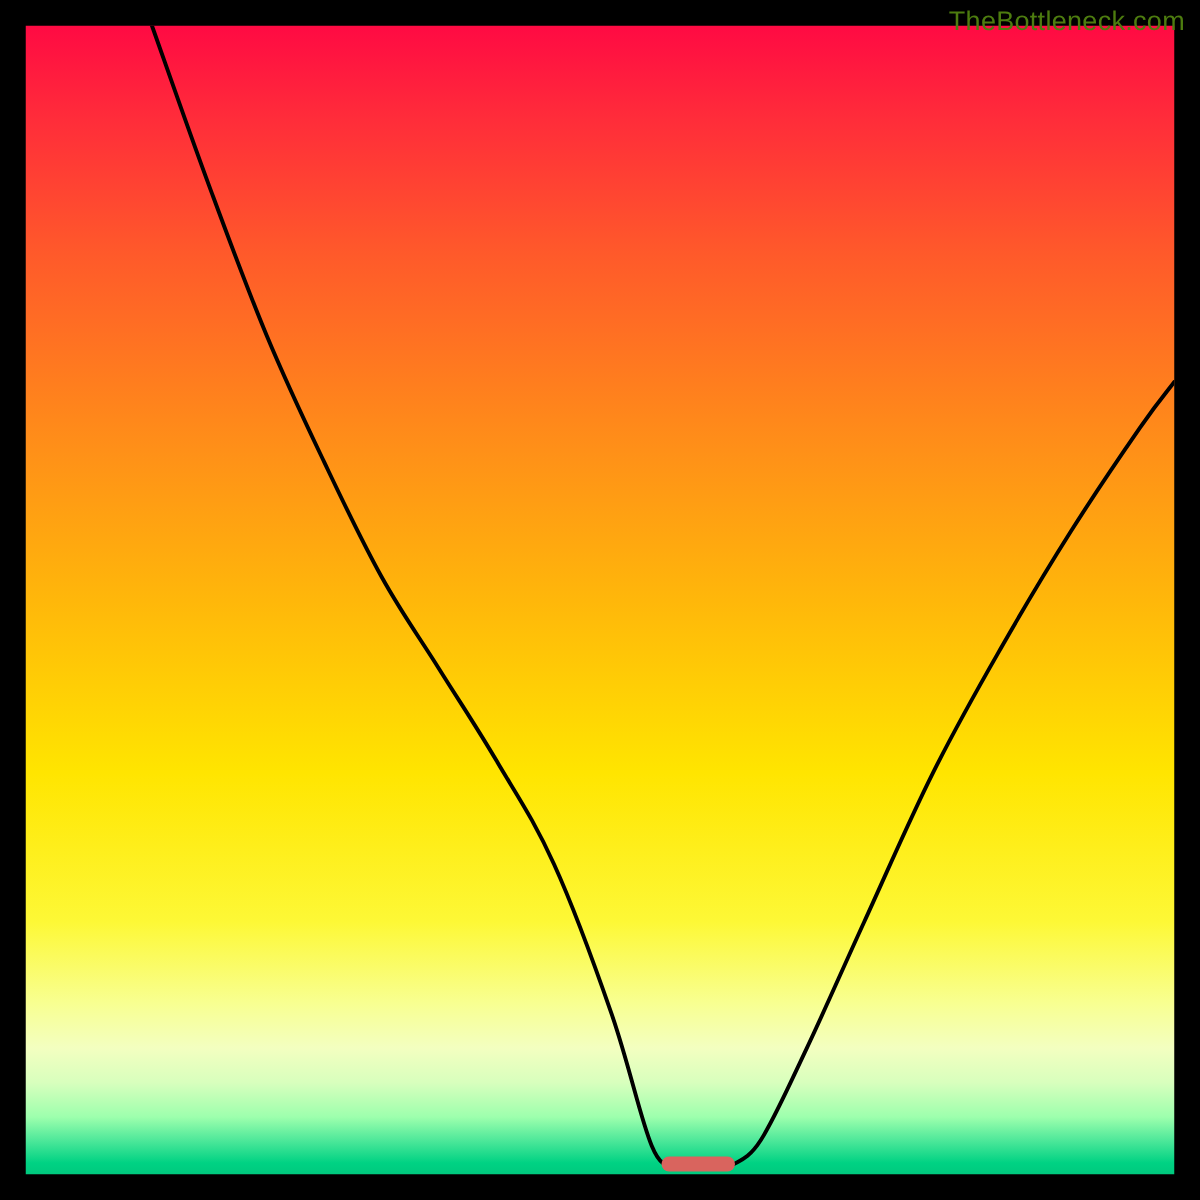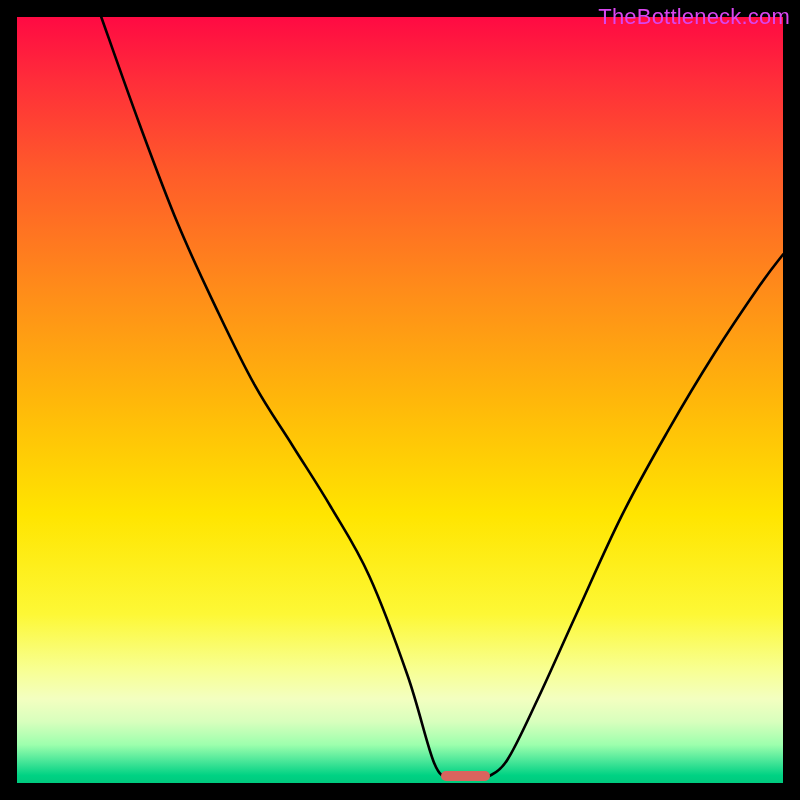--- a/index.html
+++ b/index.html
@@ -43,22 +43,22 @@
       #9dffad 95%,
       #4fe89a 97%,
       #00d283 99%,
       #00c97e 100%
     );
   }
   .watermark {
     position: absolute;
     top: 4px;
     right: 10px;
-    color: #d946ef;
-    font-size: 22px;
+    color: #4d7c0f;
+    font-size: 18px;
     letter-spacing: 0.2px;
     user-select: none;
     pointer-events: none;
     font-weight: 400;
   }
   svg.curve-layer {
     position: absolute;
     left: 0; top: 0;
     width: 766px;
     height: 766px;

